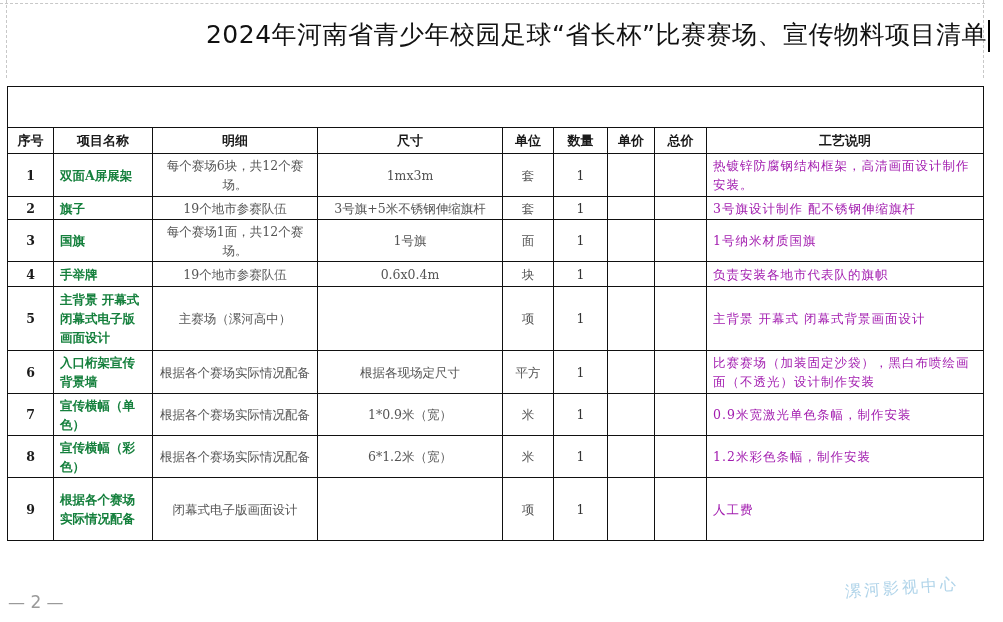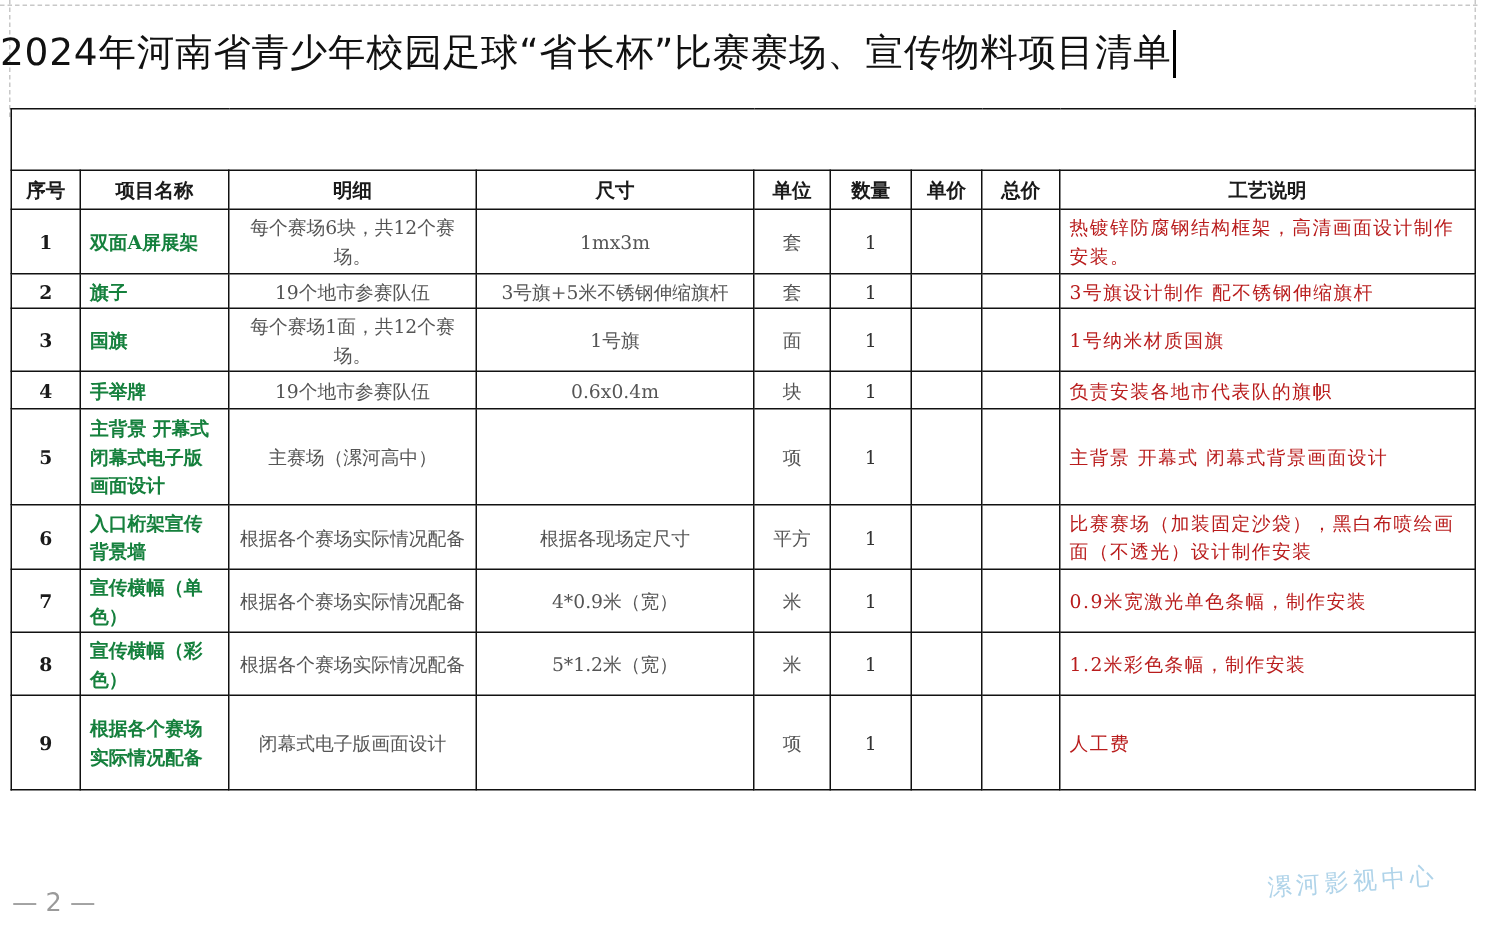--- a/index.html
+++ b/index.html
@@ -4,36 +4,36 @@
   <style>
     html, body { margin:0; padding:0; }
     body {
       width:1003px; height:622px; background:#ffffff; position:relative; overflow:hidden;
       font-family: "DejaVu Serif", "Liberation Serif", serif; color:#1a1a1a;
     }
     .page-guide-top { position:absolute; left:0; top:3px; width:985px; border-top:1px dashed #c8c8c8; }
     .page-guide-left { position:absolute; left:6px; top:0; height:78px; border-left:1px dashed #c8c8c8; }
     .page-guide-right { position:absolute; left:983px; top:0; height:78px; border-left:1px dashed #c8c8c8; }
     .title {
-      position:absolute; left:0; top:18px; width:990px; text-align:left;
+      position:absolute; left:0; top:18px; width:990px; text-align:right;
       font-family: "DejaVu Sans", "Liberation Sans", sans-serif; font-size:25px; letter-spacing:0.5px; color:#111;
     }
     .caret { display:inline-block; width:2px; height:32px; background:#000; vertical-align:middle; margin-left:1px; }
     table.items {
-      position:absolute; left:7px; top:72px; border-collapse:collapse; table-layout:fixed;
+      position:absolute; left:7px; top:86px; border-collapse:collapse; table-layout:fixed;
       width:976px; font-size:12.5px;
     }
     table.items td, table.items th { border:1.5px solid #111; padding:0 6px; vertical-align:middle; }
     .blank-row td { height:40px; }
     th { font-weight:bold; font-size:13px; height:25px; color:#1a1a1a; }
     td.num { text-align:center; font-weight:bold; }
     td.name { text-align:left; font-weight:bold; color:#15803d; line-height:19px; }
     td.detail, td.size, td.unit, td.qty { text-align:center; color:#555; line-height:19px; }
     td.qty { color:#333; }
-    td.craft { text-align:left; color:#b91c1c; line-height:19px; letter-spacing:1px; }
+    td.craft { text-align:left; color:#a21caf; line-height:19px; letter-spacing:1px; }
     .footer-page { position:absolute; left:8px; top:592px; font-size:17px; color:#9a9a9a; font-family: "DejaVu Sans", "Liberation Sans", sans-serif; }
     .watermark { position:absolute; left:845px; top:578px; font-size:16px; color:#9cc9e4; transform:rotate(-4deg); letter-spacing:3px; opacity:0.8; font-family: "DejaVu Sans", "Liberation Sans", sans-serif; }
   </style>
 </head>
 <body>
 
 <div class="page-guide-top"></div>
 <div class="page-guide-left"></div>
 <div class="page-guide-right"></div>
 
@@ -129,32 +129,32 @@
     <td class="unit">平方</td>
     <td class="qty">1</td>
     <td></td>
     <td></td>
     <td class="craft">比赛赛场（加装固定沙袋），黑白布喷绘画面（不透光）设计制作安装</td>
   </tr>
   <tr style="height:42px">
     <td class="num">7</td>
     <td class="name">宣传横幅（单色）</td>
     <td class="detail">根据各个赛场实际情况配备</td>
-    <td class="size">4*0.9米（宽）</td>
+    <td class="size">1*0.9米（宽）</td>
     <td class="unit">米</td>
     <td class="qty">1</td>
     <td></td>
     <td></td>
     <td class="craft">0.9米宽激光单色条幅，制作安装</td>
   </tr>
   <tr style="height:42px">
     <td class="num">8</td>
     <td class="name">宣传横幅（彩色）</td>
     <td class="detail">根据各个赛场实际情况配备</td>
-    <td class="size">5*1.2米（宽）</td>
+    <td class="size">6*1.2米（宽）</td>
     <td class="unit">米</td>
     <td class="qty">1</td>
     <td></td>
     <td></td>
     <td class="craft">1.2米彩色条幅，制作安装</td>
   </tr>
   <tr style="height:63px">
     <td class="num">9</td>
     <td class="name">根据各个赛场实际情况配备</td>
     <td class="detail">闭幕式电子版画面设计</td>

